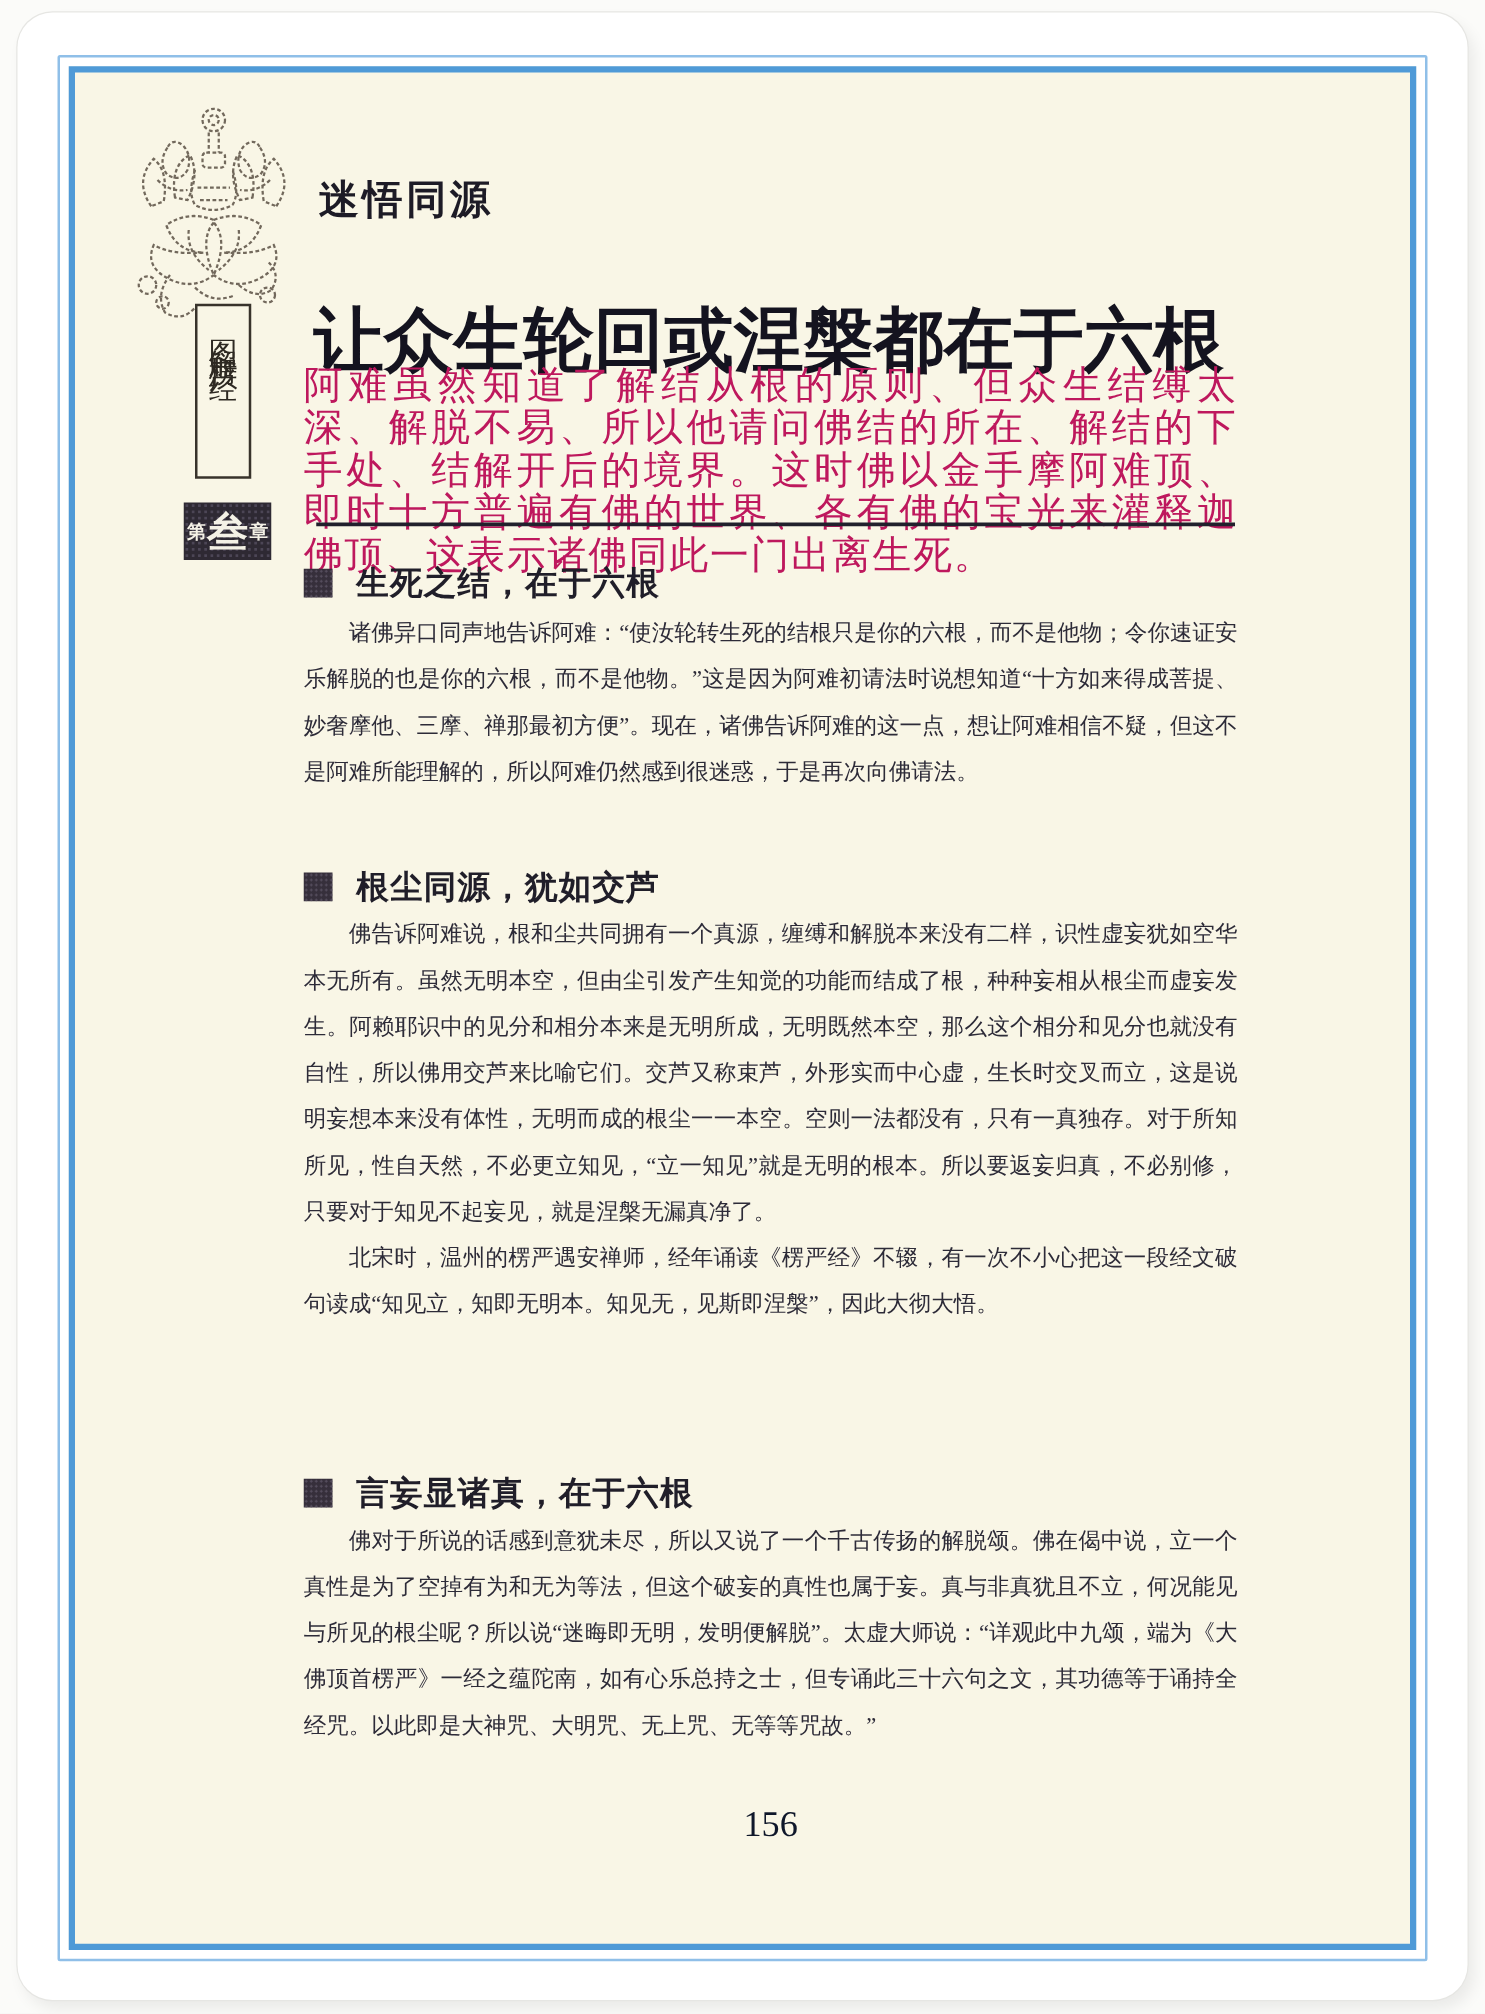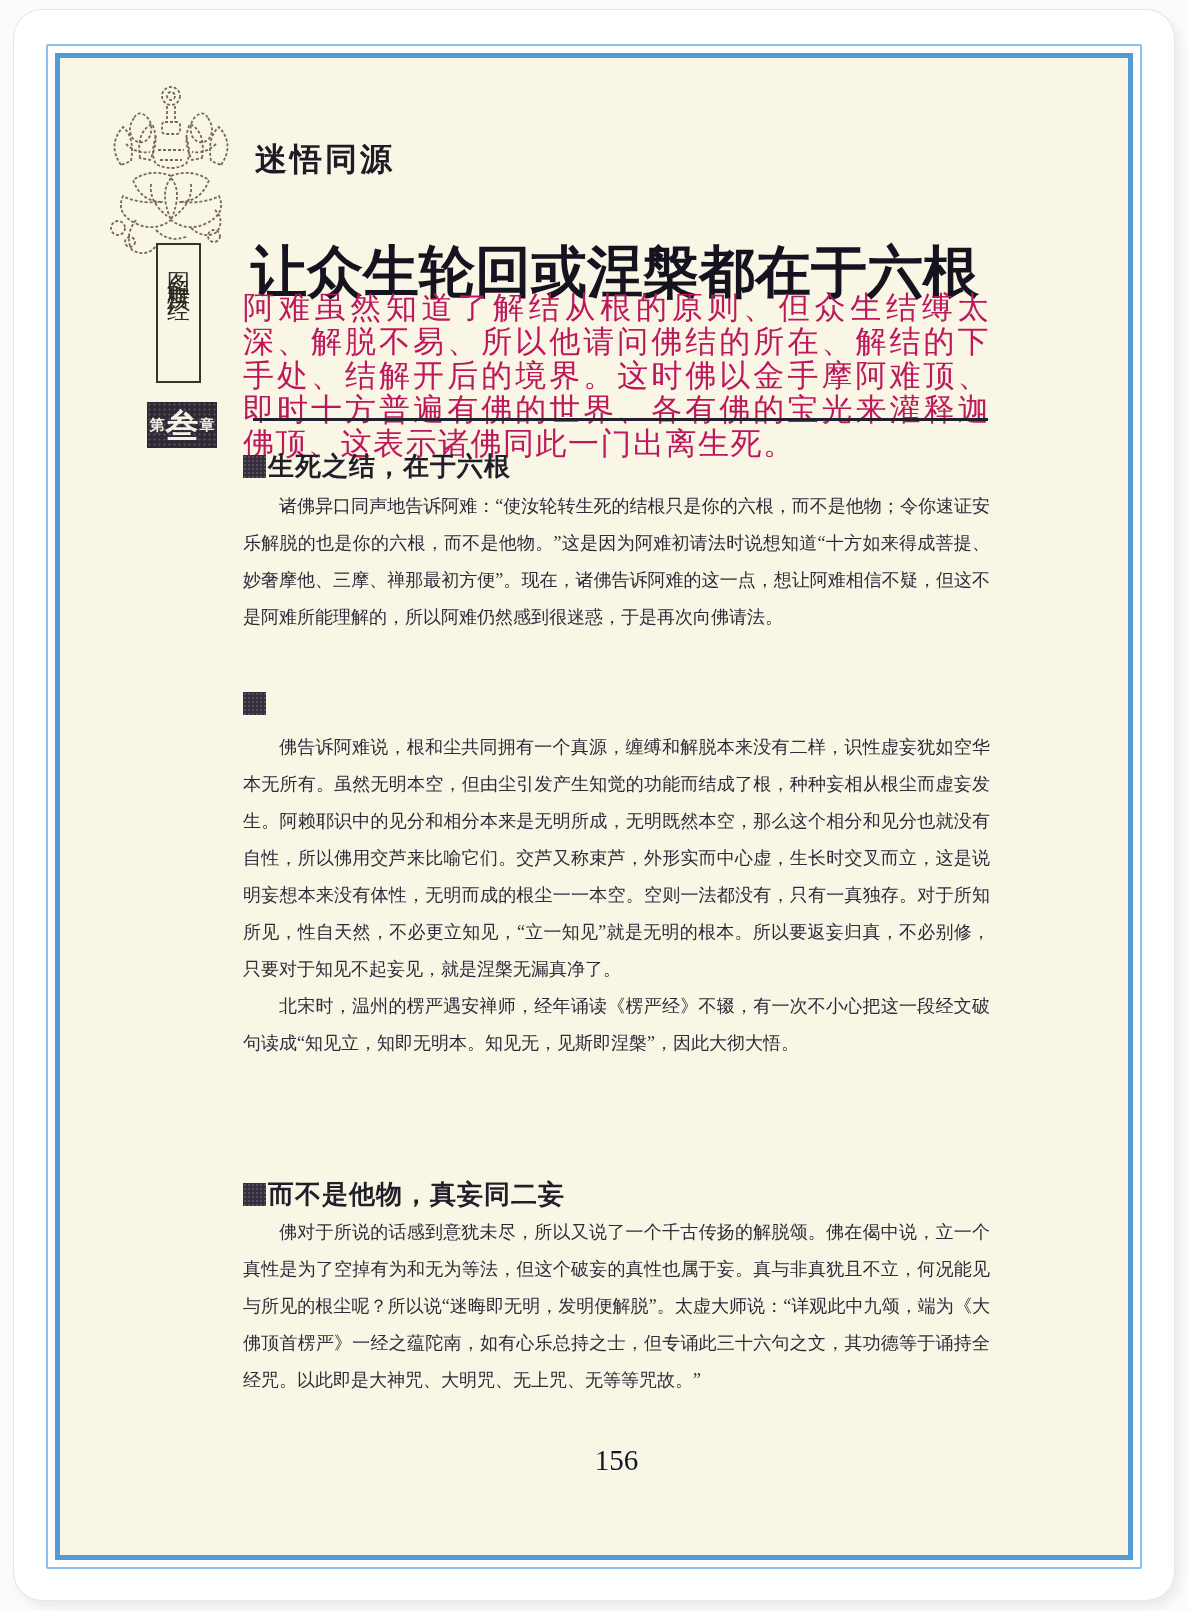--- a/index.html
+++ b/index.html
@@ -53,21 +53,21 @@
   .intro{
     position:absolute;left:243px;top:291px;width:747px;
     font-size:31px;line-height:34px;color:#be185d;letter-spacing:1.5px;
     text-align:justify;font-family:"Liberation Serif",serif;
   }
   .divider{
     position:absolute;left:253px;top:418px;width:735px;height:3px;
     background:#21202c;
   }
   .sec-head{
-    position:absolute;left:243px;display:flex;align-items:center;gap:2px;
+    position:absolute;left:243px;display:flex;align-items:center;gap:19px;
   }
   .sec-head .bullet{
     width:23px;height:23px;flex:0 0 23px;
     background-color:#362f3b;
     background-image:radial-gradient(#564e5e 1px, transparent 1.1px);
     background-size:4px 4px;
   }
   .sec-head .txt{
     font-family:"Liberation Sans","DejaVu Sans",sans-serif;
     font-size:26px;font-weight:900;color:#201e29;letter-spacing:1px;
@@ -150,28 +150,29 @@
   <div class="sec-head sec-head-1">
     <span class="bullet"></span>
     <span class="txt">生死之结，在于六根</span>
   </div>
   <div class="body-para para-1">
     <p>诸佛异口同声地告诉阿难：“使汝轮转生死的结根只是你的六根，而不是他物；令你速证安乐解脱的也是你的六根，而不是他物。”这是因为阿难初请法时说想知道“十方如来得成菩提、妙奢摩他、三摩、禅那最初方便”。现在，诸佛告诉阿难的这一点，想让阿难相信不疑，但这不是阿难所能理解的，所以阿难仍然感到很迷惑，于是再次向佛请法。</p>
   </div>
 
   <div class="sec-head sec-head-2">
     <span class="bullet"></span>
+    <span class="txt">根尘同源，犹如交芦</span>
   </div>
   <div class="body-para para-2">
     <p>佛告诉阿难说，根和尘共同拥有一个真源，缠缚和解脱本来没有二样，识性虚妄犹如空华本无所有。虽然无明本空，但由尘引发产生知觉的功能而结成了根，种种妄相从根尘而虚妄发生。阿赖耶识中的见分和相分本来是无明所成，无明既然本空，那么这个相分和见分也就没有自性，所以佛用交芦来比喻它们。交芦又称束芦，外形实而中心虚，生长时交叉而立，这是说明妄想本来没有体性，无明而成的根尘一一本空。空则一法都没有，只有一真独存。对于所知所见，性自天然，不必更立知见，“立一知见”就是无明的根本。所以要返妄归真，不必别修，只要对于知见不起妄见，就是涅槃无漏真净了。</p>
     <p>北宋时，温州的楞严遇安禅师，经年诵读《楞严经》不辍，有一次不小心把这一段经文破句读成“知见立，知即无明本。知见无，见斯即涅槃”，因此大彻大悟。</p>
   </div>
 
   <div class="sec-head sec-head-3">
     <span class="bullet"></span>
-    <span class="txt">而不是他物，真妄同二妄</span>
+    <span class="txt">言妄显诸真，在于六根</span>
   </div>
   <div class="body-para para-3">
     <p>佛对于所说的话感到意犹未尽，所以又说了一个千古传扬的解脱颂。佛在偈中说，立一个真性是为了空掉有为和无为等法，但这个破妄的真性也属于妄。真与非真犹且不立，何况能见与所见的根尘呢？所以说“迷晦即无明，发明便解脱”。太虚大师说：“详观此中九颂，端为《大佛顶首楞严》一经之蕴陀南，如有心乐总持之士，但专诵此三十六句之文，其功德等于诵持全经咒。以此即是大神咒、大明咒、无上咒、无等等咒故。”</p>
   </div>
 
   <div class="page-number">156</div>
 </div>
 
 </body></html>

